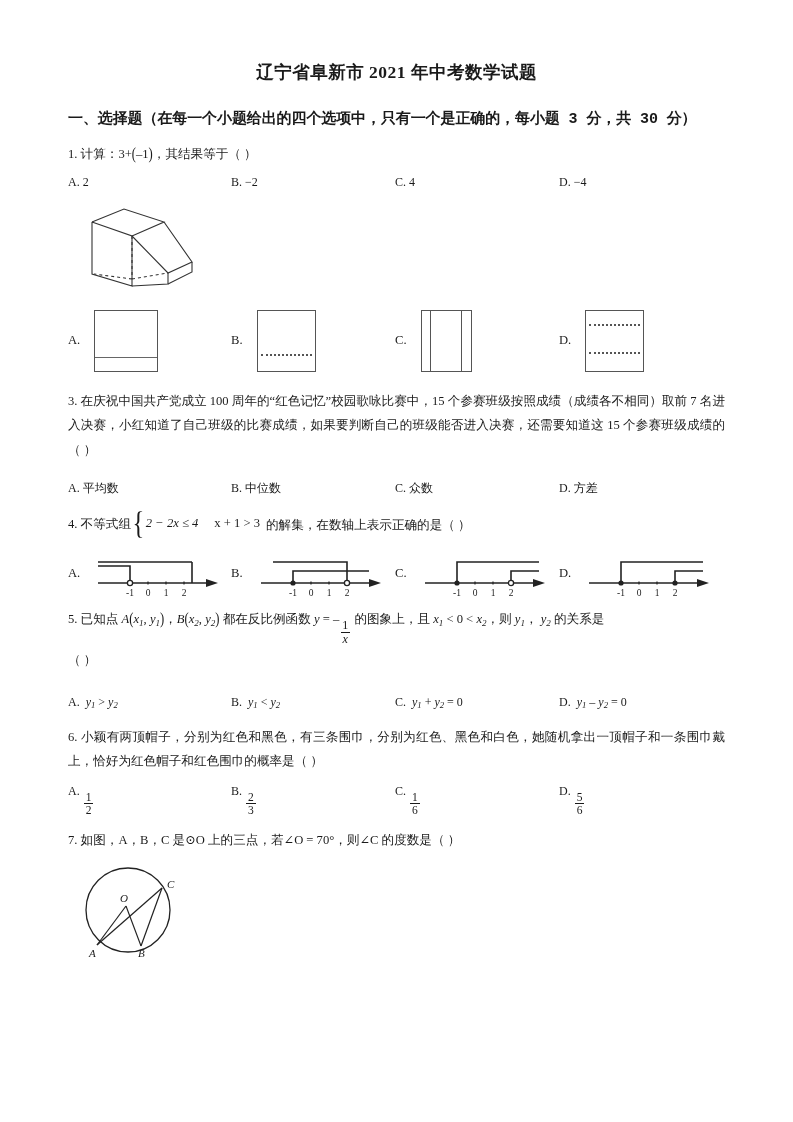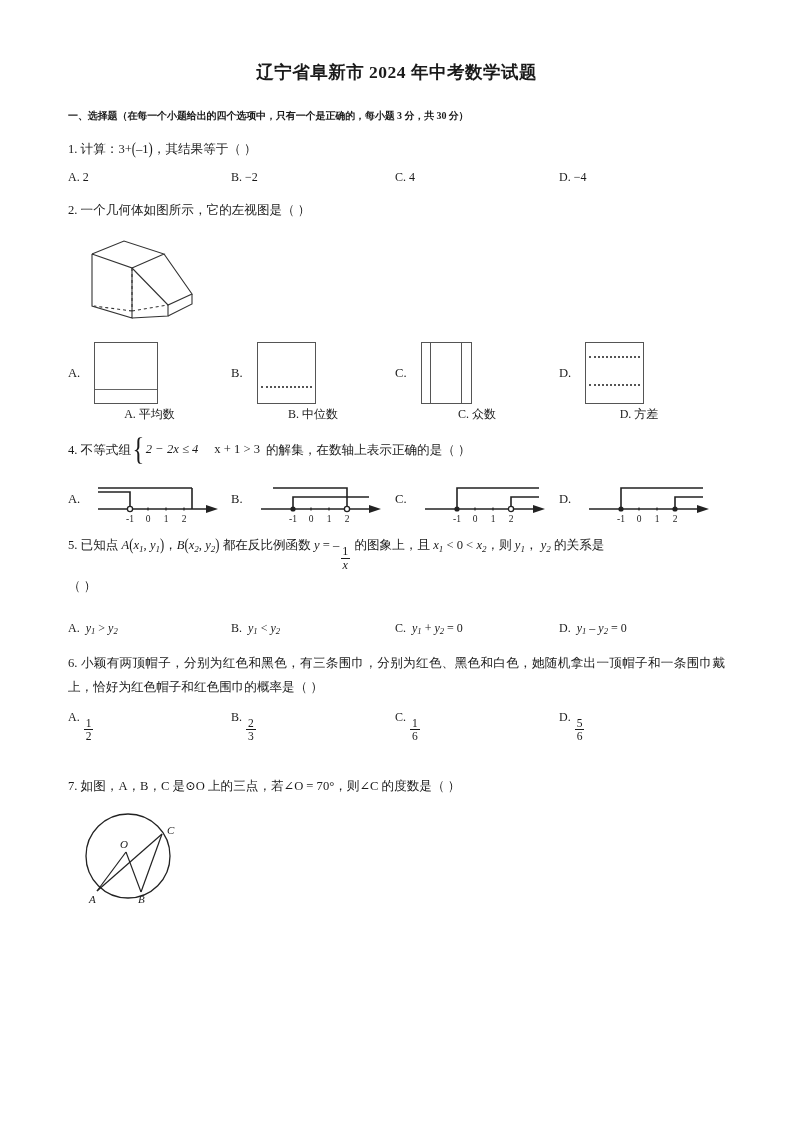--- a/index.html
+++ b/index.html
@@ -19,25 +19,26 @@
     text-align: center;
     font-size: 17.5px;
     font-weight: bold;
     letter-spacing: 0.5px;
     margin-top: 60px;
     margin-bottom: 0;
     font-family: "Liberation Serif", "DejaVu Serif", serif;
   }
 
   .section-head {
-    font-size: 10px;
+    font-size: 15px;
     font-weight: bold;
     margin-top: 25px;
     letter-spacing: -0.1px;
     white-space: nowrap;
+    font-family: Liberation Mono, monospace;
   }
 
   .q { font-size: 12.6px; line-height: 1.95; margin-top: 14px; }
   .q .stem { display: block; }
   .q-multiline { text-align: justify; }
 
   .opts { display: flex; font-size: 12px; margin-top: 8px; }
   .opts > div { flex: 0 0 auto; }
   .opt-a { width: 163px; }
   .opt-b { width: 164px; }
@@ -93,43 +94,37 @@
   .numlines .lbl { font-size: 12.6px; padding-bottom: 18px; width: 26px; }
 
   
   .fig-circle { margin: 10px 0 0 10px; }
 </style>
 </head>
 <body>
 
 <div class="page">
 
-  <div class="doc-title">辽宁省阜新市 2024 年中考数学试题</div>
+  <div class="doc-title">辽宁省阜新市 2021 年中考数学试题</div>
 
   <div class="section-head">一、选择题（在每一个小题给出的四个选项中，只有一个是正确的，每小题 3 分，共 30 分）</div>
 
   <div class="q">
     <span class="stem">
       <span>1.</span>
       <span>计算：</span><span class="mn">3<span class="mn">+</span><span class="paren-big">(</span><span class="mn">–1</span><span class="paren-big">)</span></span><span>，其结果等于（      ）</span>
     </span>
   </div>
   <div class="opts">
     <div class="opt-a"><span>A.</span> <span class="mn">2</span></div>
     <div class="opt-b"><span>B.</span> <span class="mn">−2</span></div>
     <div class="opt-c"><span>C.</span> <span class="mn">4</span></div>
     <div class="opt-d"><span>D.</span> <span class="mn">−4</span></div>
   </div>
 
-  <div class="q" style="margin-top:13px;">
-    <span class="stem">
-      <span>2.</span>
-      <span>一个几何体如图所示，它的左视图是（      ）</span>
-    </span>
-  </div>
 
   <div class="fig-solid">
     <svg width="130" height="88" viewBox="0 0 130 88" fill="none" stroke="#333" stroke-width="1.1">
 
       <polyline points="12,22 12,74 52,86 52,36 12,22"></polyline>
 
       <polyline points="12,22 44,9 84,22 52,36"></polyline>
 
       <polyline points="84,22 112,62 88,73 52,36"></polyline>
 
@@ -166,21 +161,25 @@
     </div>
     <div class="slot opt-d">
       <span class="lbl">D.</span>
       <span class="vbox" style="width:59px;height:62px;">
         <span class="vline-dot" style="top:13px;"></span>
         <span class="vline-dot" style="top:41px;"></span>
       </span>
     </div>
   </div>
 
-  <div class="opts" style="margin-top:2px;text-align:center;">
+  <div class="q q-multiline" style="margin-top:17px;">
+    <span>3.</span>
+    <span>在庆祝中国共产党成立 100 周年的“红色记忆”校园歌咏比赛中，15 个参赛班级按照成绩（成绩各不相同）取前 7 名进入决赛，小红知道了自己班级的比赛成绩，如果要判断自己的班级能否进入决赛，还需要知道这 15 个参赛班级成绩的（      ）</span>
+  </div>
+  <div class="opts" style="margin-top:18px;">
     <div class="opt-a"><span>A.</span> <span>平均数</span></div>
     <div class="opt-b"><span>B.</span> <span>中位数</span></div>
     <div class="opt-c"><span>C.</span> <span>众数</span></div>
     <div class="opt-d"><span>D.</span> <span>方差</span></div>
   </div>
 
   <div class="q" style="margin-top:14px;">
     <span>4.</span>
     <span>不等式组</span><span class="syst">
         <span class="brace">{</span>
@@ -308,21 +307,21 @@
     <div class="opt-c"><span>C.</span> <span class="frac">
           <span class="num mn">1</span>
           <span class="den mn">6</span>
         </span></div>
     <div class="opt-d"><span>D.</span> <span class="frac">
           <span class="num mn">5</span>
           <span class="den mn">6</span>
         </span></div>
   </div>
 
-  <div class="q" style="margin-top:32px;">
+  <div class="q" style="margin-top:12px;">
     <span>7.</span>
     <span>如图，A，B，C 是⊙O 上的三点，若∠O = 70°，则∠C 的度数是（      ）</span>
   </div>
 
   <div class="fig-circle">
     <svg width="120" height="98" viewBox="0 0 120 98" fill="none" stroke="#222" stroke-width="1.2">
       <circle cx="50" cy="48" r="42" stroke="#222" stroke-width="1.3" fill="none"></circle>
 
       <line x1="48" y1="44" x2="19" y2="83"></line>
       <line x1="48" y1="44" x2="63" y2="84"></line>

